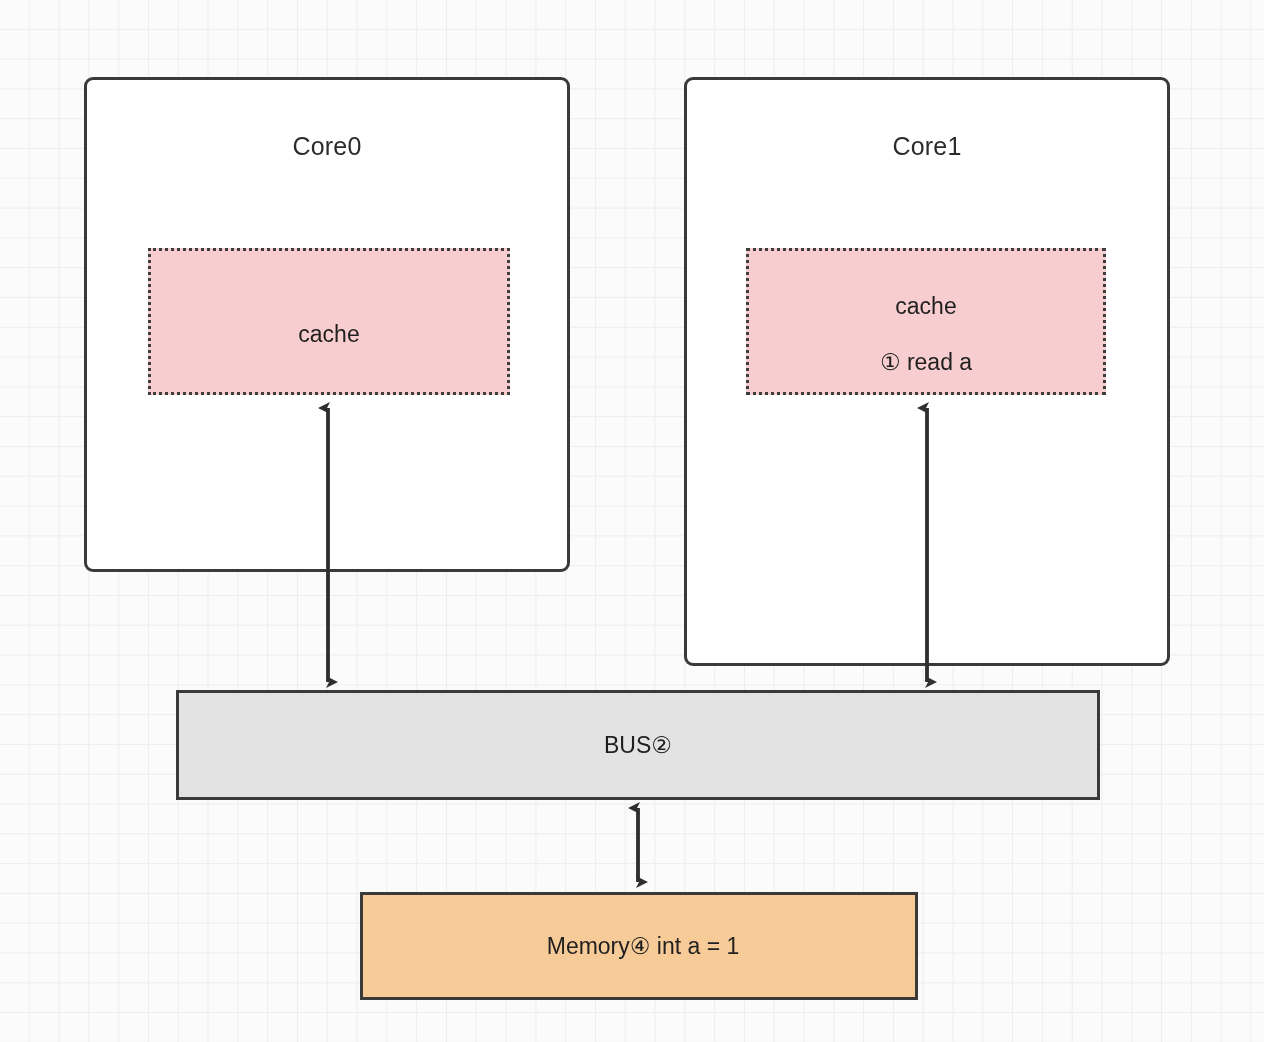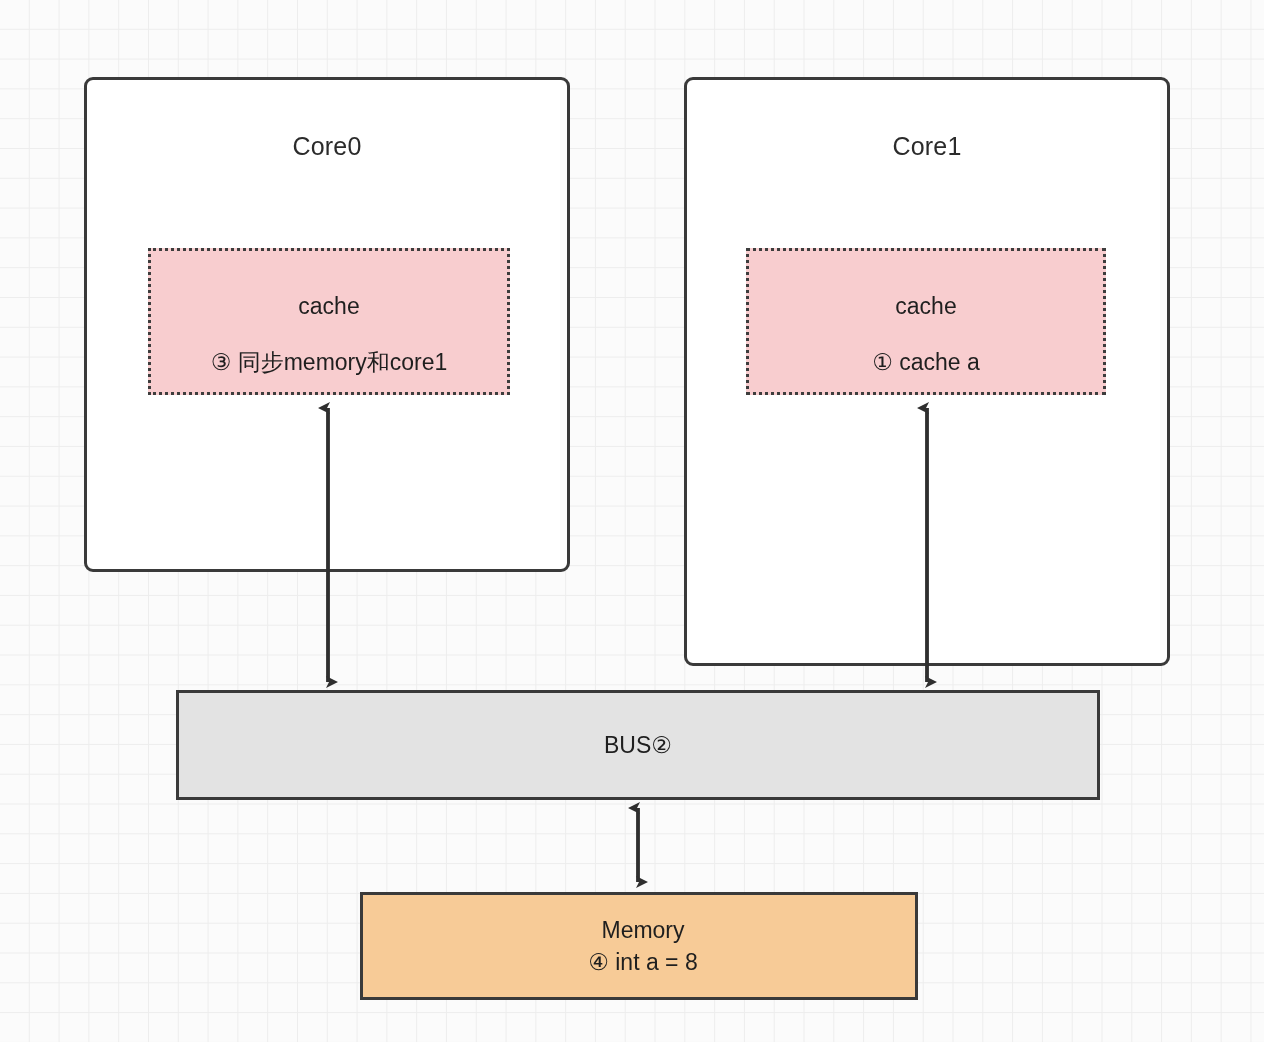--- a/index.html
+++ b/index.html
@@ -103,21 +103,21 @@
   #memory-box {
     position: absolute;
     left: 360px;
     top: 892px;
     width: 558px;
     height: 108px;
     background: #f7cb97;
     border: 3px solid #3a3a3a;
     box-sizing: border-box;
     display: flex;
-    flex-direction: column;
+    flex-direction: row;
     align-items: center;
     justify-content: center;
     padding-left: 8px;
   }
   .memory-line {
     font-size: 23px;
     line-height: 32px;
     color: #1f1f1f;
   }
 
@@ -134,40 +134,39 @@
 <body>
 
 <div id="canvas">
 
   <div id="core0-box" class="core-box">
     <div class="core-title">Core0</div>
   </div>
 
   <div id="core0-cache" class="cache-box">
     <div class="cache-line">cache</div>
-    <div class="cache-line">③ 同步memory和core1</div>
   </div>
 
   <div id="core1-box" class="core-box">
     <div class="core-title">Core1</div>
   </div>
 
   <div id="core1-cache" class="cache-box">
     <div class="cache-line">cache</div>
-    <div class="cache-line">① cache a</div>
+    <div class="cache-line">① read a</div>
   </div>
 
   <div id="bus-box">
     <div class="bus-line">BUS</div>
     <div class="bus-line">②</div>
   </div>
 
   <div id="memory-box">
     <div class="memory-line">Memory</div>
-    <div class="memory-line">④ int a = 8</div>
+    <div class="memory-line">④ int a = 1</div>
   </div>
 
   <svg id="arrow-core0-bus" class="arrow-svg" width="48" height="292">
     <defs>
       <marker id="ah-up-0" markerWidth="12" markerHeight="12" refX="6" refY="10" orient="auto" markerUnits="userSpaceOnUse">
         <path d="M6,0 L12,12 L6,9 L0,12 Z" fill="#2f2f2f"></path>
       </marker>
       <marker id="ah-down-0" markerWidth="12" markerHeight="12" refX="6" refY="10" orient="auto" markerUnits="userSpaceOnUse">
         <path d="M6,0 L12,12 L6,9 L0,12 Z" fill="#2f2f2f"></path>
       </marker>

